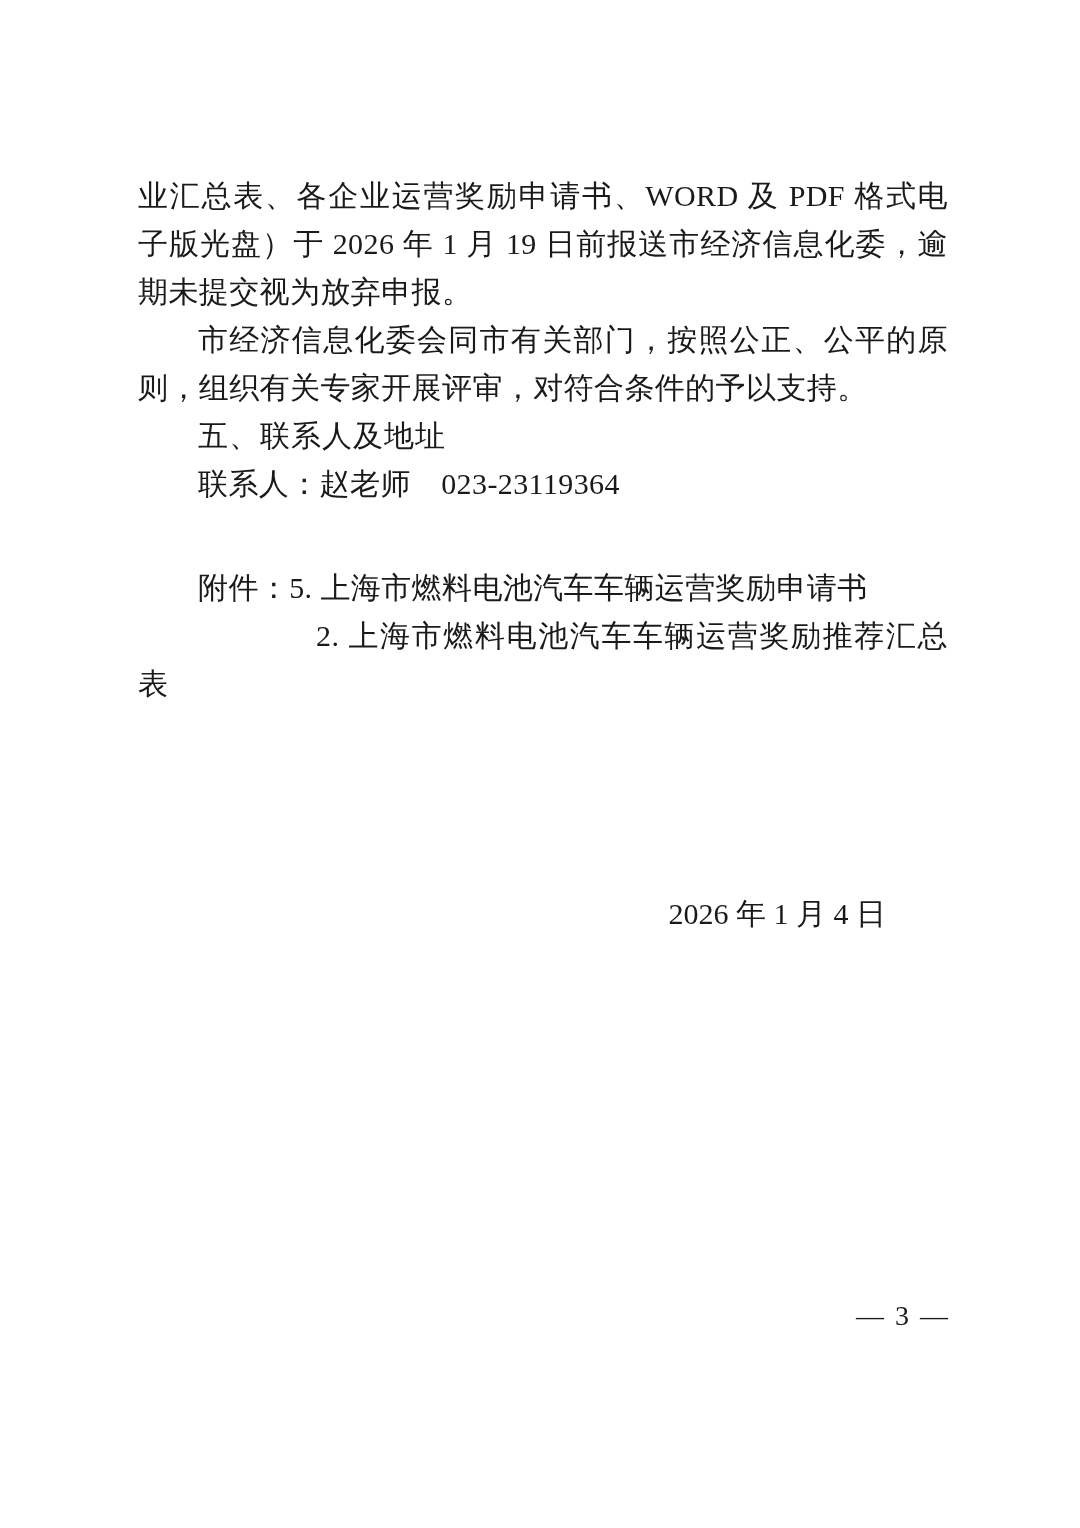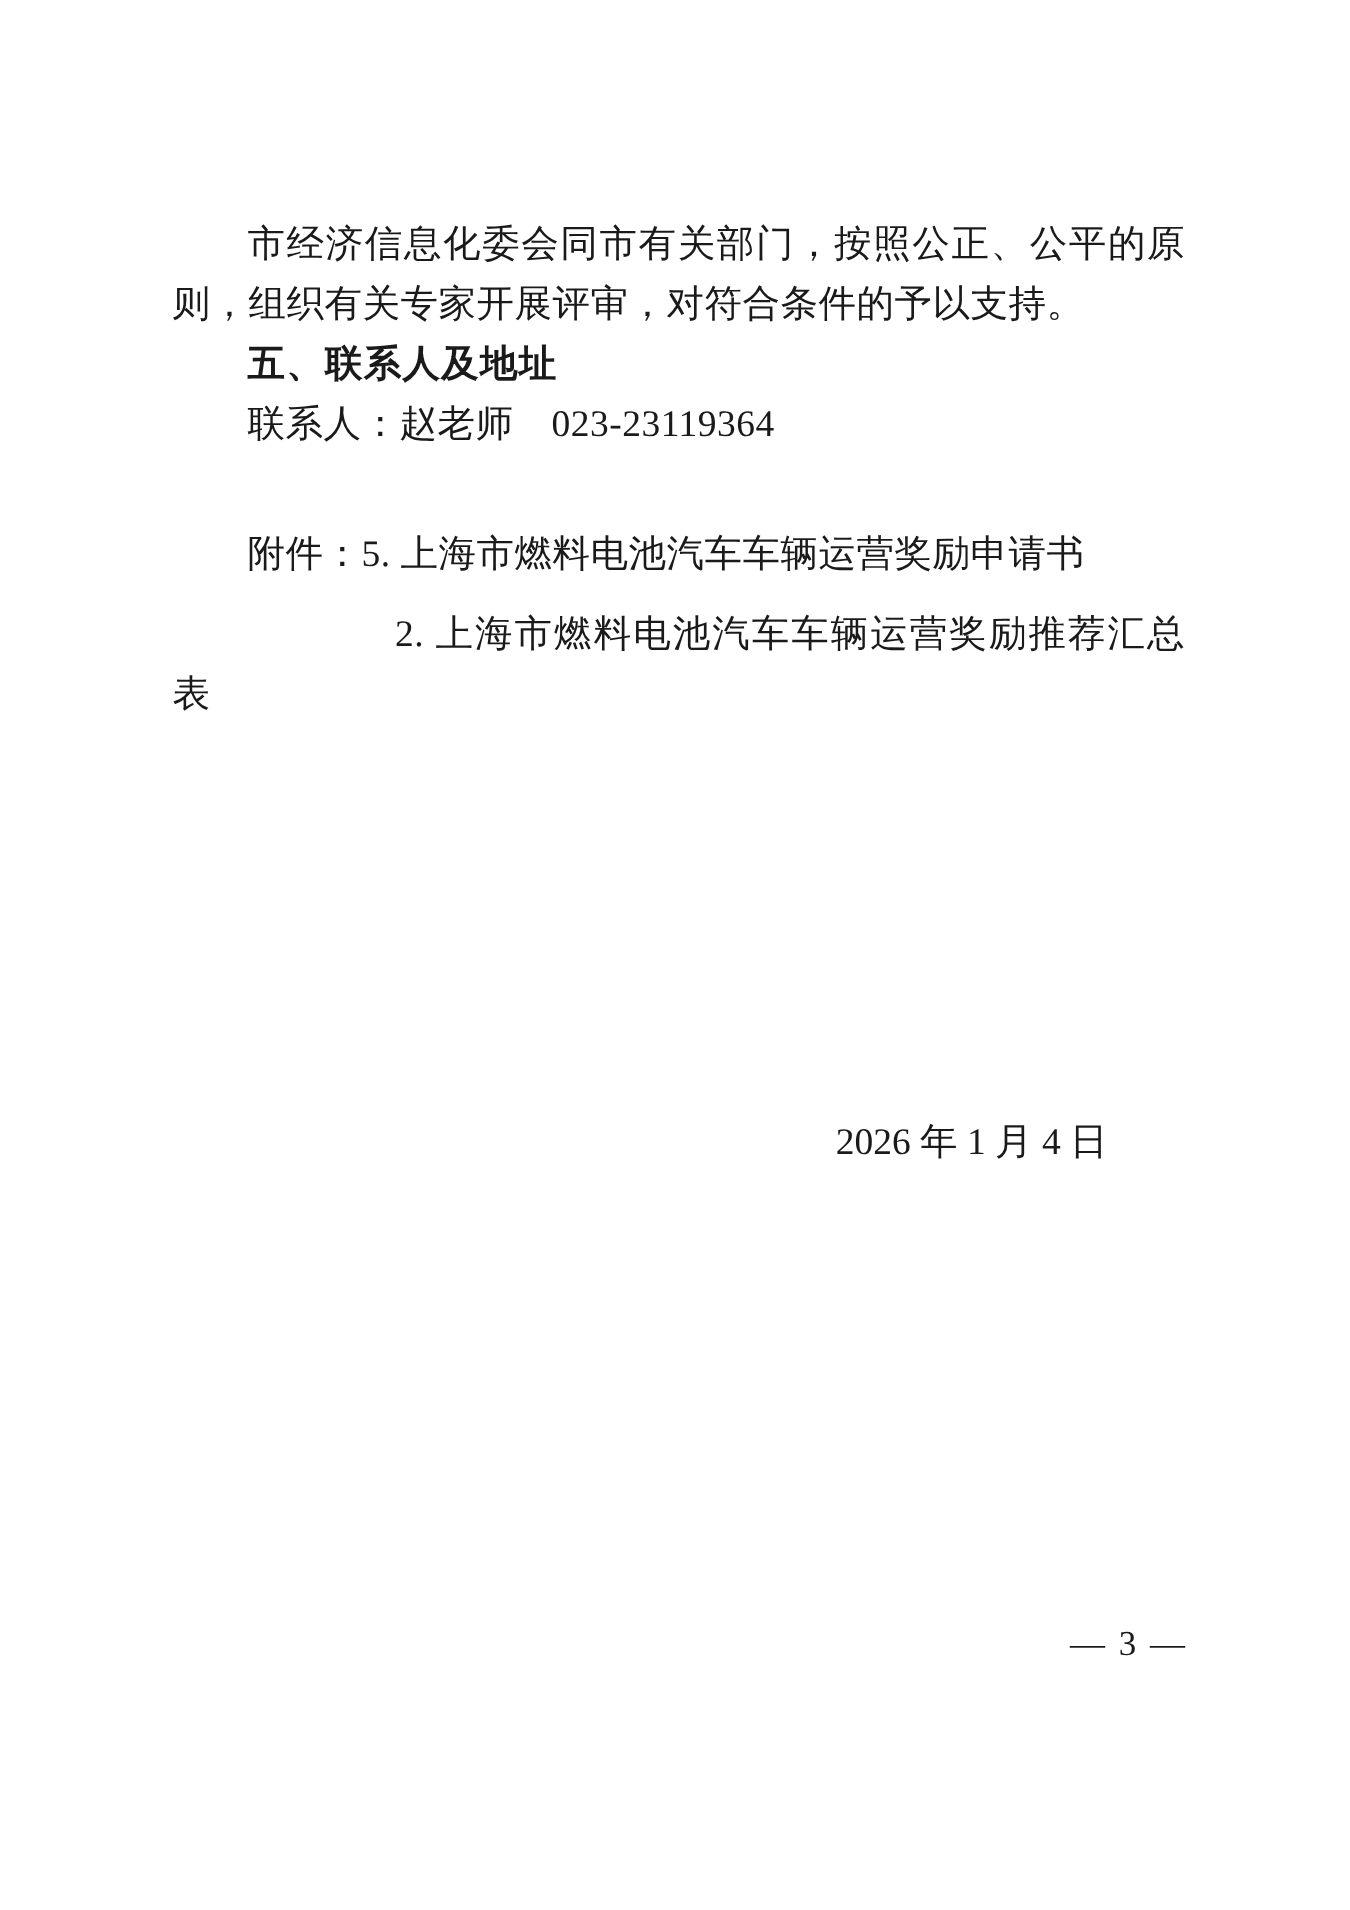--- a/index.html
+++ b/index.html
@@ -32,31 +32,30 @@
     text-align: justify;
     letter-spacing: 0.4px;
   }
   p {
     margin: 0;
   }
   .indent {
     text-indent: 60px;
   }
   .section-heading {
-    font-weight: bold;
+    font-weight: normal;
     text-indent: 60px;
     letter-spacing: 1px;
   }
   .attach-block {
     margin-top: 56px;
     text-indent: 60px;
   }
   .attach-line2 {
     text-indent: 178px;
-    margin-top: 16px;
   }
   .signature {
     position: absolute;
     left: 138px;
     top: 890px;
     width: 810px;
     font-size: 30px;
     line-height: 48px;
     text-align: right;
     padding-right: 4px;
@@ -79,20 +78,21 @@
     white-space: nowrap;
   }
 </style>
 </head>
 <body>
 
 <div class="page">
 
   <div class="body-text">
 
+    <p class="para-first">业汇总表、各企业运营奖励申请书、WORD 及 PDF 格式电子版光盘）于 2026 年 1 月 19 日前报送市经济信息化委，逾期未提交视为放弃申报。</p>
 
     <p class="indent">市经济信息化委会同市有关部门，按照公正、公平的原则，组织有关专家开展评审，对符合条件的予以支持。</p>
 
     <p class="section-heading">五、联系人及地址</p>
 
     <p class="indent">联系人：赵老师　023-23119364</p>
 
 
     <div class="attach-block">
       <p><span class="nowrap">附件：</span><span>5. 上海市燃料电池汽车车辆运营奖励申请书</span></p>

